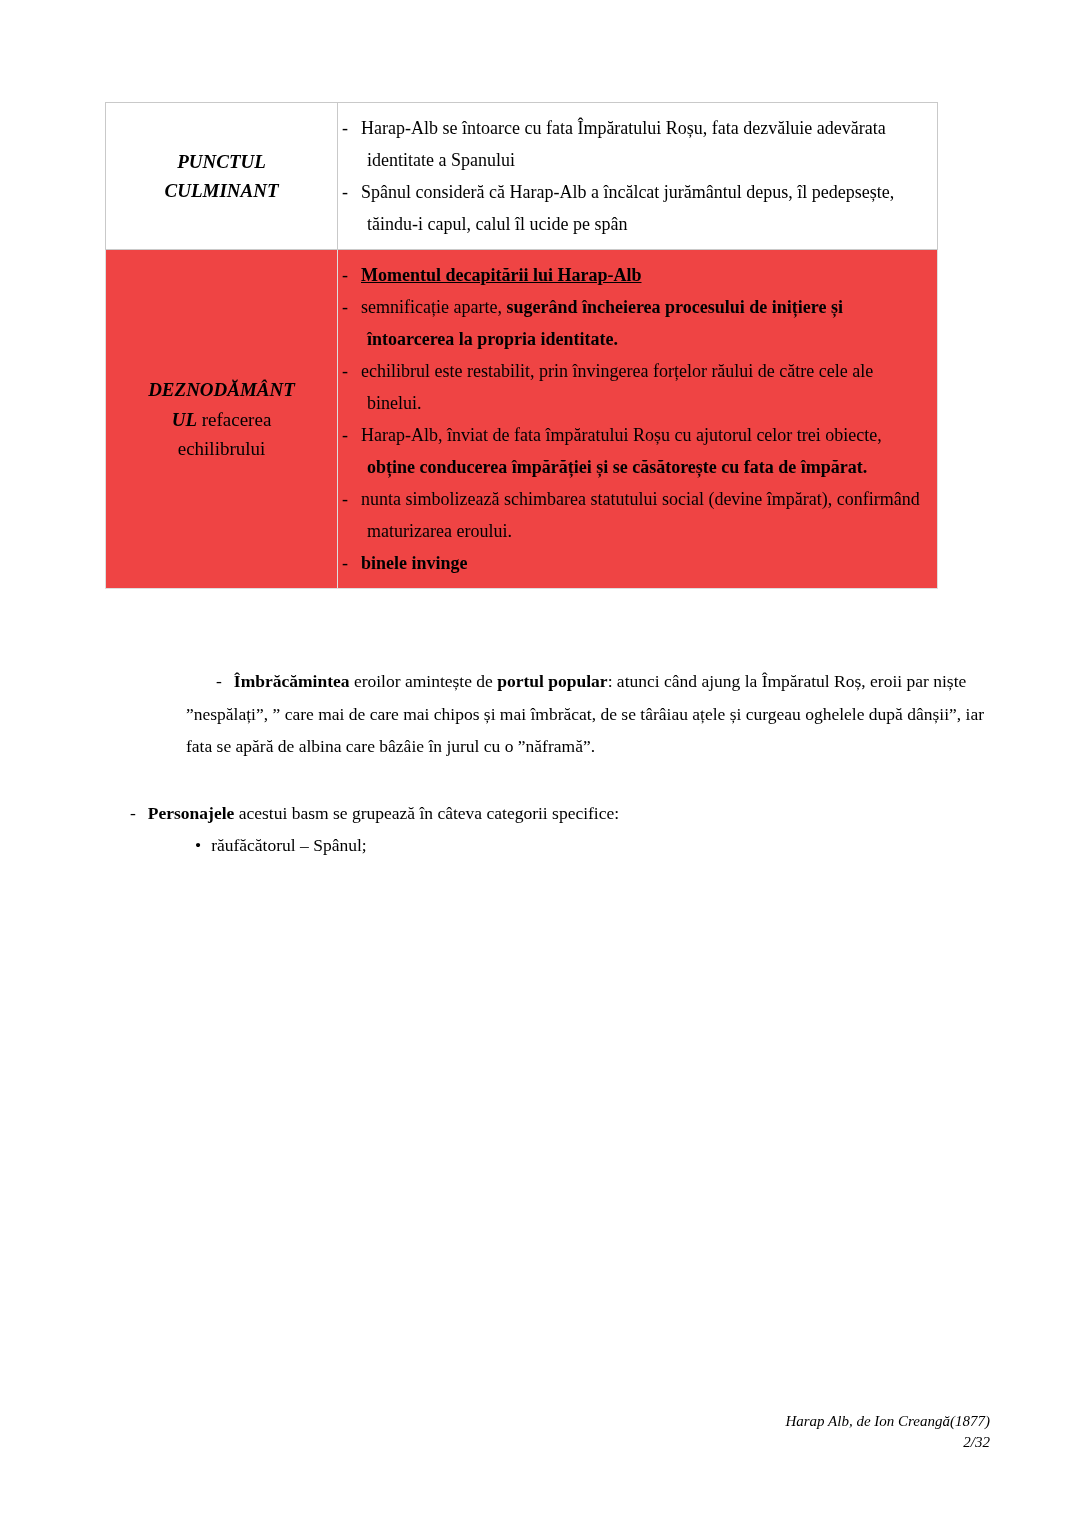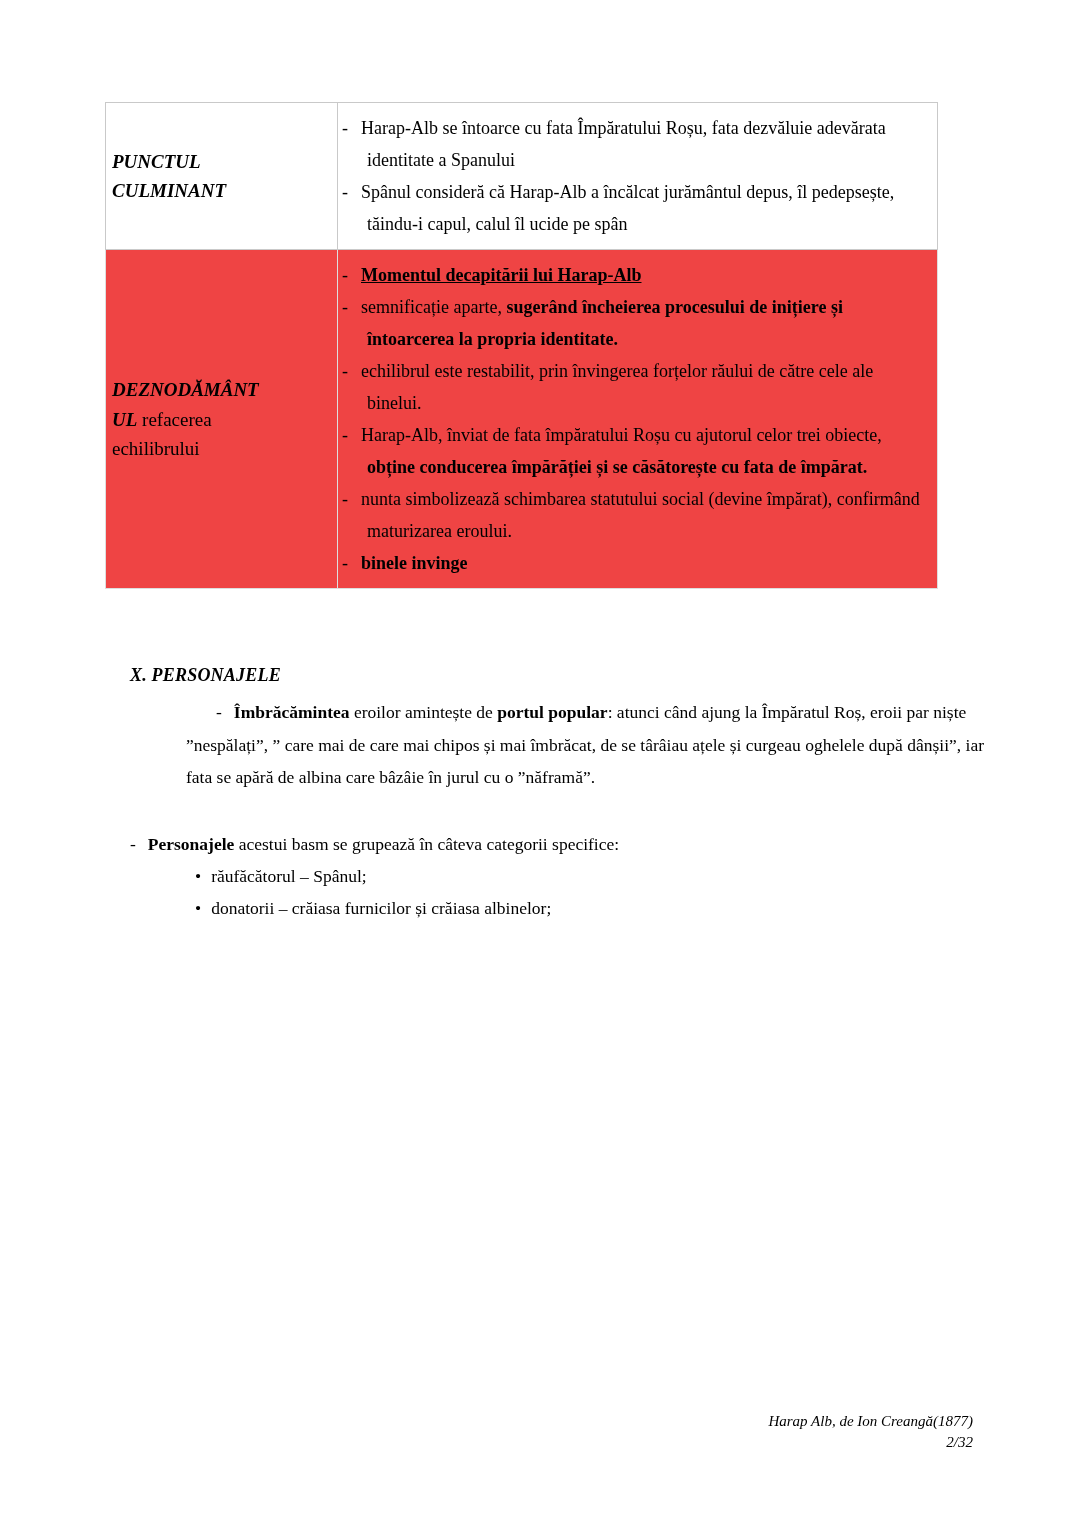--- a/index.html
+++ b/index.html
@@ -17,21 +17,21 @@
 
   
   .struct-table {
     width: 833px;
     border-collapse: collapse;
     margin-bottom: 76px;
   }
   .struct-table td { vertical-align: middle; }
   .row-1 td { border: 1px solid #c9c9c9; background: #ffffff; }
   .row-2 td { border: 1px solid #dedede; background: #ef4444; }
-  .label-cell { width: 232px; text-align: left; padding: 8px 6px; }
+  .label-cell { width: 232px; text-align: center; padding: 8px 6px; }
   .label { font-size: 19px; line-height: 1.55; }
   .content-cell {
     padding: 9px 14px 9px 4px;
     font-size: 18px; line-height: 1.78;
     vertical-align: top;
   }
   .tbullet { padding-left: 25px; text-indent: -25px; }
   .tbullet .marker { margin-right: 13px; }
 
   
@@ -44,21 +44,21 @@
   .dash-par  { text-indent: 25px; margin-top: 5px; }
   .nested-par { margin-left: 81px; text-indent: 30px; margin-top: 5px; }
   .gap-par { margin-top: 34px; }
   .item-par { margin-left: 43px; text-indent: 47px; }
   .p .marker { margin-right: 12px; }
   .item-par .marker { margin-right: 10px; }
 
   
   .footer {
     position: absolute;
-    right: 107px; bottom: 74px;
+    right: 90px; bottom: 74px;
     text-align: right;
     font-style: italic;
     font-size: 15px; line-height: 1.4;
   }
 </style>
 </head>
 <body>
 
 <div class="page">
 
@@ -89,30 +89,28 @@
           <div class="tbullet"><span class="marker">-</span><span><span>semnificație aparte, </span><span style="font-weight: bold;">sugerând încheierea procesului de inițiere și întoarcerea la propria identitate.</span></span></div>
           <div class="tbullet"><span class="marker">-</span><span><span>echilibrul este restabilit, prin învingerea forțelor răului de către cele ale binelui.</span></span></div>
           <div class="tbullet"><span class="marker">-</span><span><span>Harap-Alb, înviat de fata împăratului Roșu cu ajutorul celor trei obiecte, </span><span style="font-weight: bold;">obține conducerea împărăției și se căsătorește cu fata de împărat.</span></span></div>
           <div class="tbullet"><span class="marker">-</span><span><span>nunta simbolizează schimbarea statutului social (devine împărat), confirmând maturizarea eroului.</span></span></div>
           <div class="tbullet"><span class="marker">-</span><span><span style="font-weight: bold;">binele invinge</span></span></div>
         </td>
       </tr>
     </tbody>
   </table>
 
-  <h2 class="section-heading">X.  PERSONAJELE</h2>
 
 
 
   <p class="p nested-par"><span class="marker">-</span><span><span style="font-weight: bold;">Îmbrăcămintea</span><span> eroilor amintește de </span><span style="font-weight: bold;">portul popular</span><span>: atunci când ajung la Împăratul Roș, eroii  par niște ”nespălați”, ” care mai de care mai chipos și mai îmbrăcat, de se târâiau  ațele și curgeau oghelele după dânșii”, iar fata se apără de albina care bâzâie în jurul  cu o ”năframă”.</span></span></p>
 
 
   <p class="p dash-par gap-par"><span class="marker">-</span><span><span style="font-weight: bold;">Personajele</span><span> acestui basm se grupează în câteva categorii specifice:</span></span></p>
 
   <p class="p item-par"><span class="marker">•</span><span><span>răufăcătorul – Spânul;</span></span></p>
-  <p class="p item-par"><span class="marker">•</span><span><span>donatorii – crăiasa furnicilor și crăiasa albinelor;</span></span></p>
 
   <div class="footer">
     <div>Harap Alb, de Ion Creangă(1877)</div>
     <div>2/32</div>
   </div>
 
 </div>
 
 </body></html>

